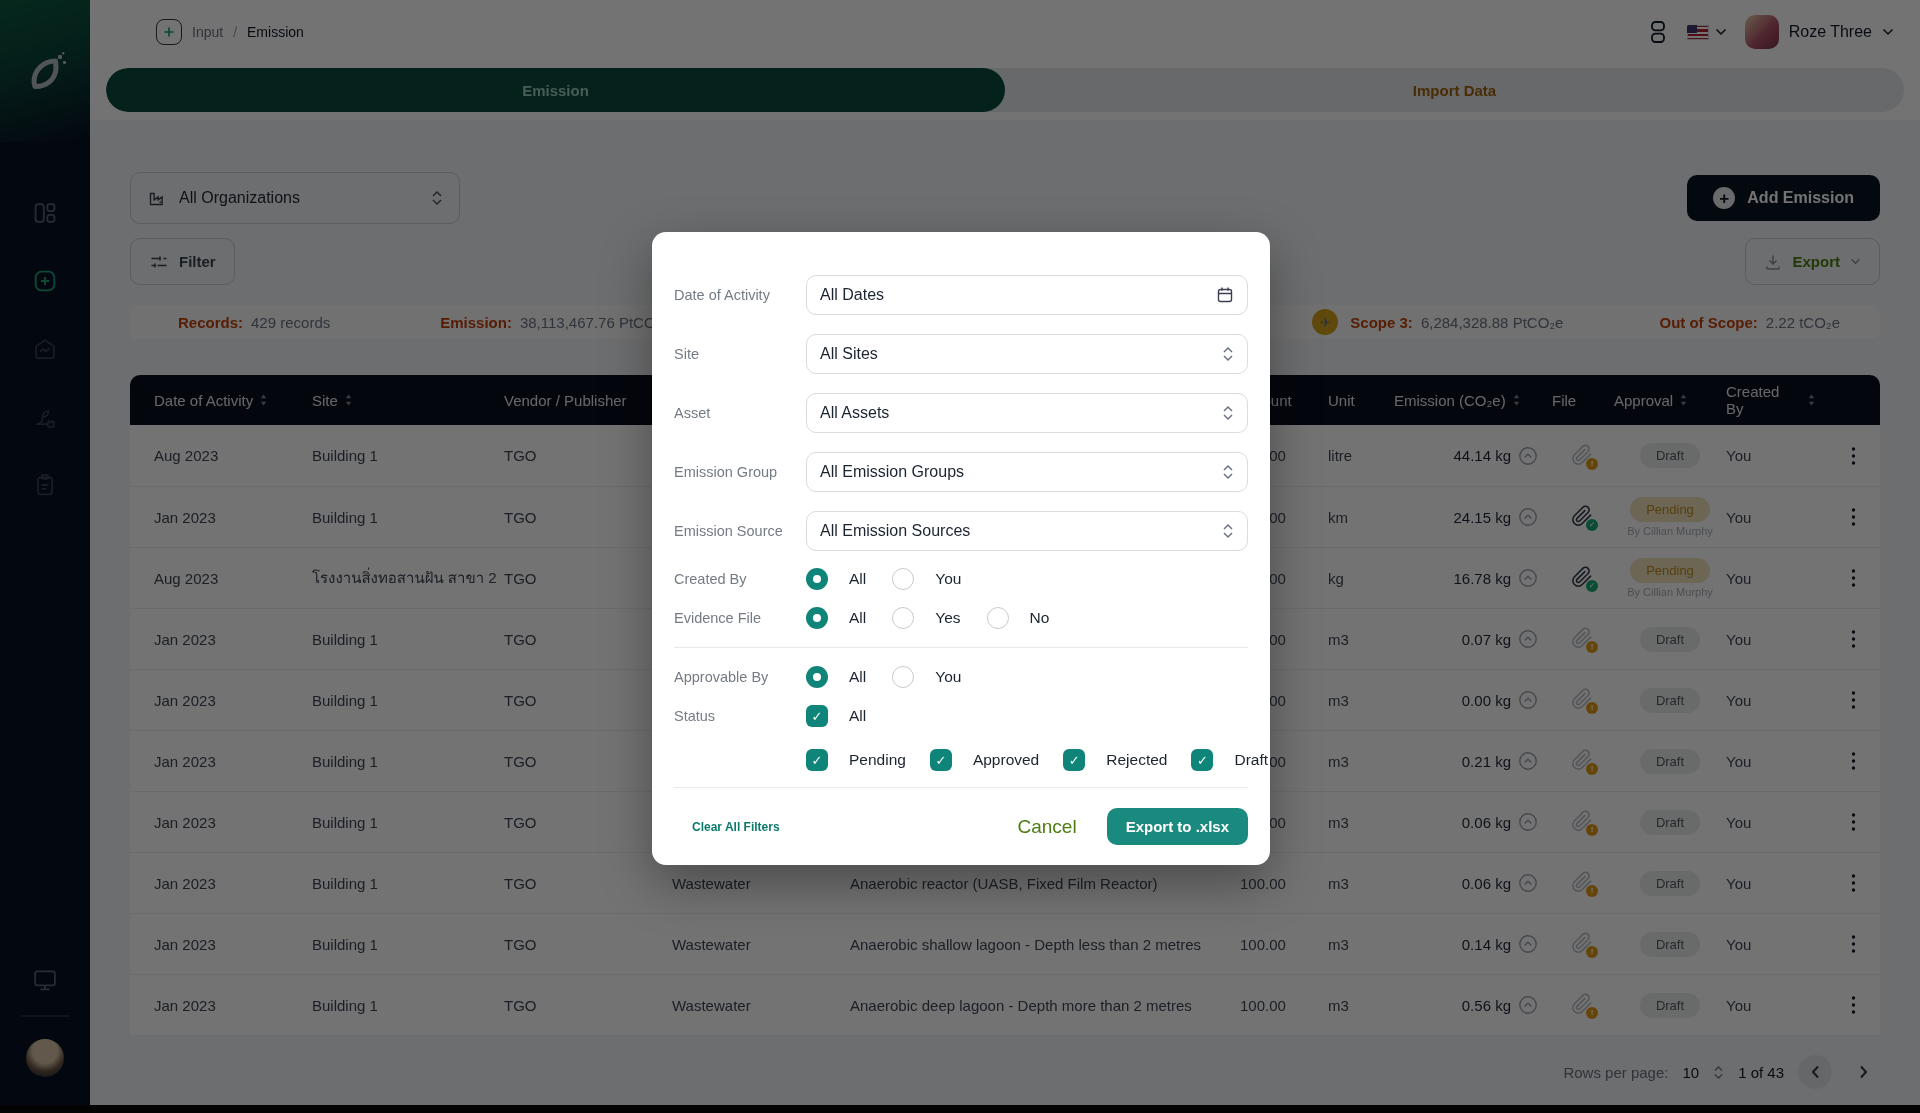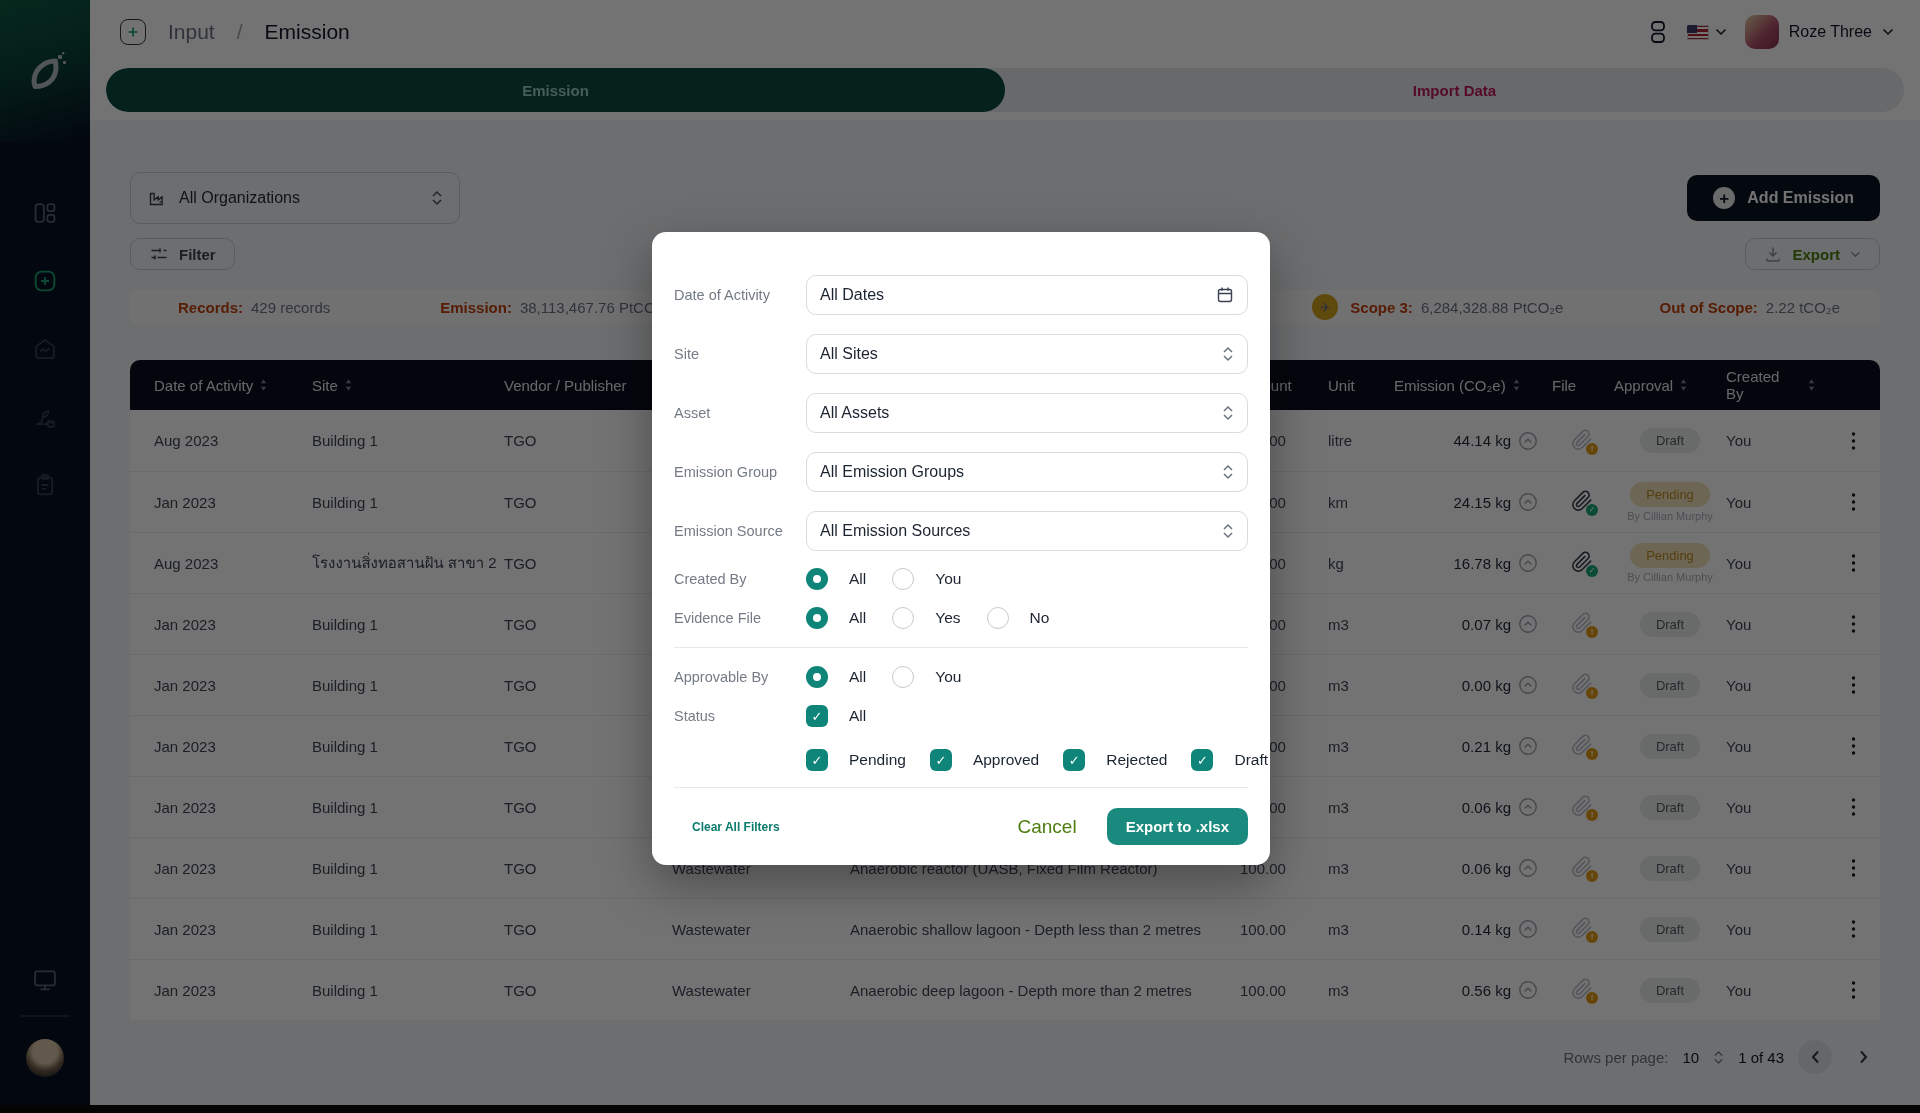--- a/index.html
+++ b/index.html
@@ -16,53 +16,53 @@
   .side-nav { margin-top:56px; display:flex; flex-direction:column; align-items:center; gap:38px; }
   .side-icon { width:30px; height:30px; display:flex; align-items:center; justify-content:center; }
   .side-bottom { margin-top:auto; display:flex; flex-direction:column; align-items:center; padding-bottom:28px; }
   .side-div { width:50px; height:2px; background:#232e3f; margin:20px 0 22px; border-radius:2px; }
   .avatar-circle { width:38px; height:38px; border-radius:50%;
        background:radial-gradient(circle at 50% 32%, #d9c6a8 0 38%, #6b5a46 62%, #20242e 90%); }
 
   
   .main { flex:1; display:flex; flex-direction:column; background:#f2f3f5; }
   .topbar { height:64px; background:#fff; display:flex; align-items:center; padding:0 26px 0 30px; flex-shrink:0; }
-  .crumb { display:flex; align-items:center; gap:22px; font-size:21px; }
+  .crumb { display:flex; align-items:center; gap:10px; font-size:14px;margin-left:36px; }
   .crumb-box { width:26px; height:26px; border:1.5px solid #313a46; border-radius:8px; display:flex; align-items:center; justify-content:center; }
   .crumb-section { color:#6b7280; }
   .crumb-sep { color:#9ca3af; }
   .crumb-page { color:#111827; font-weight:500; }
   .top-right { margin-left:auto; display:flex; align-items:center; gap:18px; }
   .flag-wrap { display:flex; align-items:center; gap:6px; }
   .flag { width:22px; height:15px; border-radius:2px; position:relative; overflow:hidden;
           background:repeating-linear-gradient(180deg,#b22234 0 2.2px,#ffffff 2.2px 4.4px); box-shadow:0 0 0 1px #d6d9dd inset; }
   .flag::before { content:""; position:absolute; left:0; top:0; width:10px; height:8px; background:#3c3b6e; }
   .user-wrap { display:flex; align-items:center; gap:10px; }
   .user-avatar { width:34px; height:34px; border-radius:10px;
         background:linear-gradient(135deg,#e8cfa9 0%,#b1556a 55%,#7e2f49 100%); }
   .user-name { font-size:16px; color:#111827; }
 
   
   .tabbar { background:#fff; padding:4px 16px 8px; flex-shrink:0; }
   .tabs { display:flex; background:#e7e8ea; border-radius:24px; height:44px; overflow:hidden; }
-  .tab { flex:1; display:flex; align-items:center; justify-content:center; font-size:15px; font-weight:600; color:#be185d; cursor:pointer; }
+  .tab { flex:1; display:flex; align-items:center; justify-content:center; font-size:15px; font-weight:600; color:#a16207; cursor:pointer; }
   .tab.active { background:#0b4a3e; color:#9ccfbd; border-radius:24px; }
 
   
   .content { flex:1; padding:0 40px; }
   .row-toolbar1 { margin-top:52px; display:flex; justify-content:space-between; align-items:center; }
   .org-select { width:330px; height:52px; border:1px solid #c9ccd1; border-radius:10px; display:flex; align-items:center;
                 gap:12px; padding:0 16px; font-size:16px; color:#1f2937; background:transparent; }
   .org-select .grow { flex:1; }
   .btn-add { height:46px; padding:0 26px; background:#0a1322; border:none; border-radius:10px; color:#fff;
              font-size:16px; font-weight:600; display:flex; align-items:center; gap:12px; }
   .add-circ { width:22px; height:22px; border-radius:50%; background:#e8eaec; color:#0a1322; font-size:17px; font-weight:700;
               display:flex; align-items:center; justify-content:center; line-height:1; }
   .row-toolbar2 { margin-top:14px; display:flex; justify-content:space-between; align-items:center; }
-  .btn-ghost { height:32px; border:1px solid #c9ccd1; border-radius:10px; background:transparent; display:flex;
+  .btn-ghost { height:47px; border:1px solid #c9ccd1; border-radius:10px; background:transparent; display:flex;
                align-items:center; gap:10px; padding:0 18px; font-size:15px; font-weight:600; color:#394150; }
   .btn-ghost.muted { color:#4d7c0f; }
 
   
   .stats { margin-top:20px; height:34px; background:#fafbfc; border-radius:6px; display:flex; align-items:center;
            font-size:15px; padding:0 40px 0 48px; }
   .stat { display:flex; align-items:center; gap:8px; white-space:nowrap; }
   .stat b { color:#c2410c; font-weight:600; }
   .stat span { color:#6b7280; }
   .stat.emission { margin-left:110px; }

